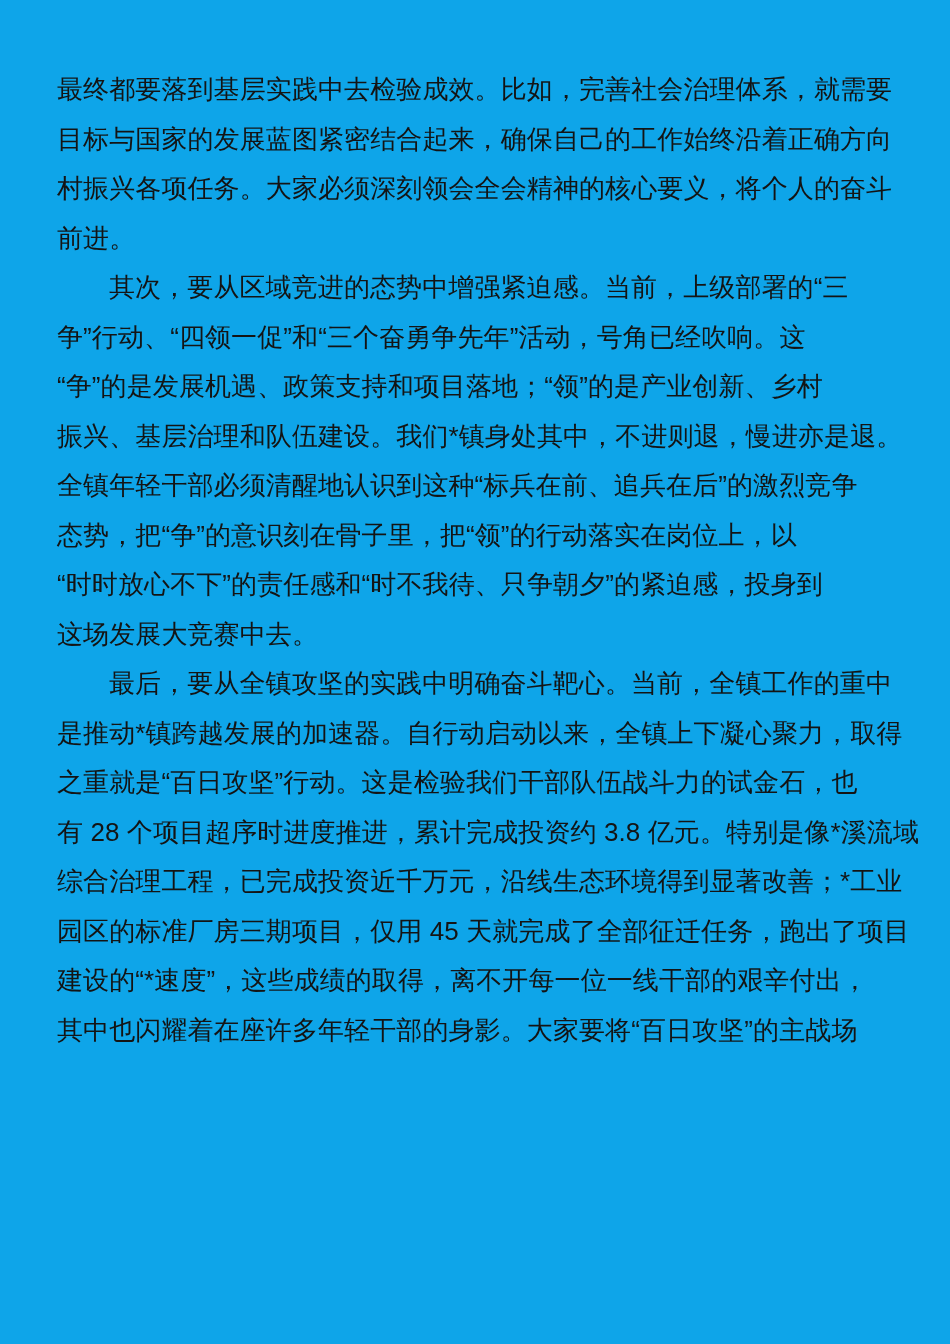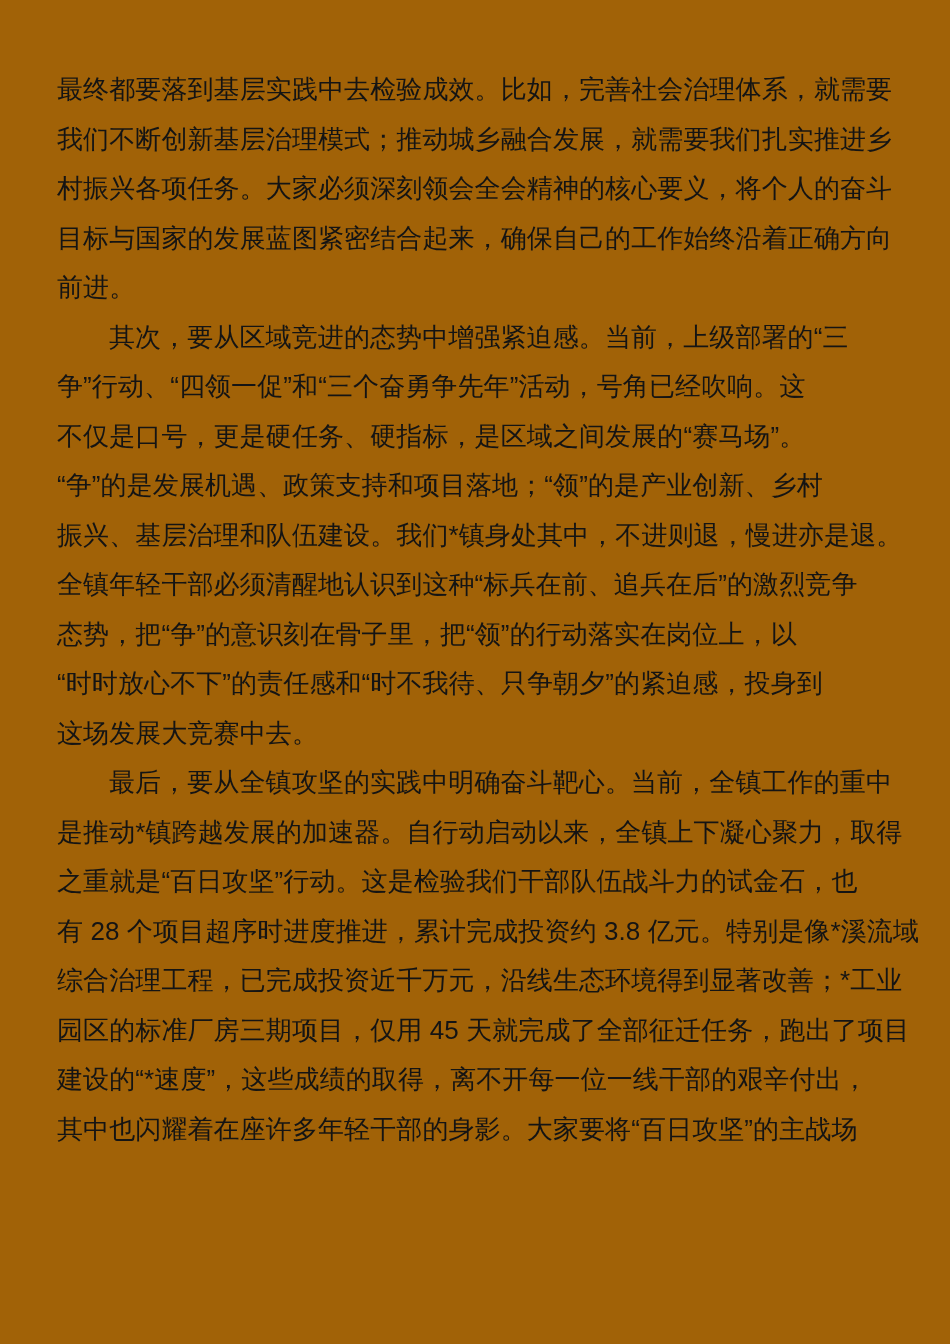--- a/index.html
+++ b/index.html
@@ -4,21 +4,21 @@
 <style>
   html, body {
     margin: 0;
     padding: 0;
     background: #ffffff;
   }
   .page {
     position: relative;
     width: 950px;
     height: 1344px;
-    background: #a16207;
+    background: #0ea5e9;
     overflow: hidden;
   }
   .doc {
     position: absolute;
     left: 57px;
     top: 65px;
     width: 845px;
     font-family: "Liberation Sans", "DejaVu Sans", sans-serif;
     font-size: 26px;
     line-height: 49.5px;
@@ -38,29 +38,27 @@
     text-indent: 52px;
   }
 </style>
 </head>
 <body>
 
 <div class="page">
   <div class="doc" id="doc">
       <div class="para">
         <div class="line">最终都要落到基层实践中去检验成效。比如，完善社会治理体系，就需要</div>
-        <div class="line">我们不断创新基层治理模式；推动城乡融合发展，就需要我们扎实推进乡</div>
+        <div class="line">目标与国家的发展蓝图紧密结合起来，确保自己的工作始终沿着正确方向</div>
         <div class="line">村振兴各项任务。大家必须深刻领会全会精神的核心要义，将个人的奋斗</div>
-        <div class="line">目标与国家的发展蓝图紧密结合起来，确保自己的工作始终沿着正确方向</div>
         <div class="line">前进。</div>
       </div>
       <div class="para indent-first">
         <div class="line">其次，要从区域竞进的态势中增强紧迫感。当前，上级部署的“三</div>
         <div class="line">争”行动、“四领一促”和“三个奋勇争先年”活动，号角已经吹响。这</div>
-        <div class="line">不仅是口号，更是硬任务、硬指标，是区域之间发展的“赛马场”。</div>
         <div class="line">“争”的是发展机遇、政策支持和项目落地；“领”的是产业创新、乡村</div>
         <div class="line">振兴、基层治理和队伍建设。我们*镇身处其中，不进则退，慢进亦是退。</div>
         <div class="line">全镇年轻干部必须清醒地认识到这种“标兵在前、追兵在后”的激烈竞争</div>
         <div class="line">态势，把“争”的意识刻在骨子里，把“领”的行动落实在岗位上，以</div>
         <div class="line">“时时放心不下”的责任感和“时不我待、只争朝夕”的紧迫感，投身到</div>
         <div class="line">这场发展大竞赛中去。</div>
       </div>
       <div class="para indent-first">
         <div class="line">最后，要从全镇攻坚的实践中明确奋斗靶心。当前，全镇工作的重中</div>
         <div class="line">是推动*镇跨越发展的加速器。自行动启动以来，全镇上下凝心聚力，取得</div>

